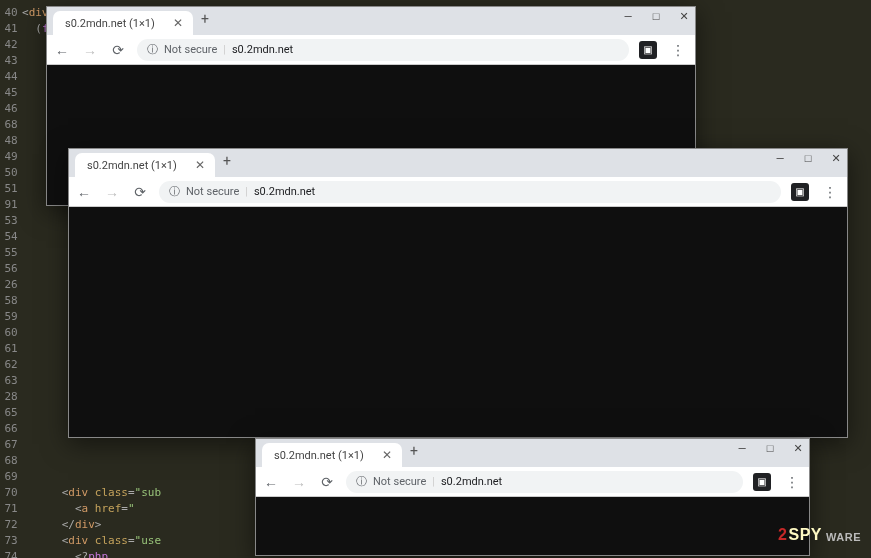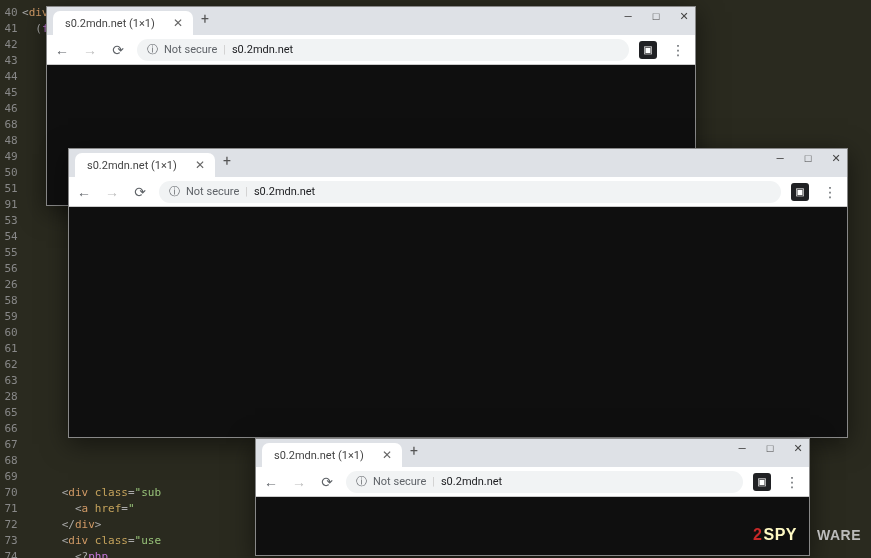--- a/index.html
+++ b/index.html
@@ -108,21 +108,21 @@
       font-family: Arial, sans-serif;
       font-size: 16px;
       font-weight: 700;
       letter-spacing: 0.5px;
       display: flex;
       align-items: center;
       gap: 1px;
     }
     .wm-2 { color: #c62828; }
     .wm-spy { color: #fef9c3; }
-    .wm-ware { color: #bbb; font-size: 14px; font-weight: 600; align-self: flex-end; margin-bottom: 1px; margin-left: 19px; }
+    .wm-ware { color: #bbb; font-size: 11px; font-weight: 600; align-self: flex-end; margin-bottom: 1px; margin-left: 3px; }
 
     #win1 { left: 46px;  top: 6px;   width: 650px; height: 200px; }
     #win2 { left: 68px;  top: 148px; width: 780px; height: 290px; }
     #win3 { left: 255px; top: 438px; width: 555px; height: 118px; }
   </style>
 </head>
 <body>
 
 <div class="code-bg" id="code-bg">
     <div class="code-line"><span class="ln">40</span>&lt;<span class="tag">div</span> <span class="attr">id</span>=<span class="str">"fb-root"</span>&gt;</div>

